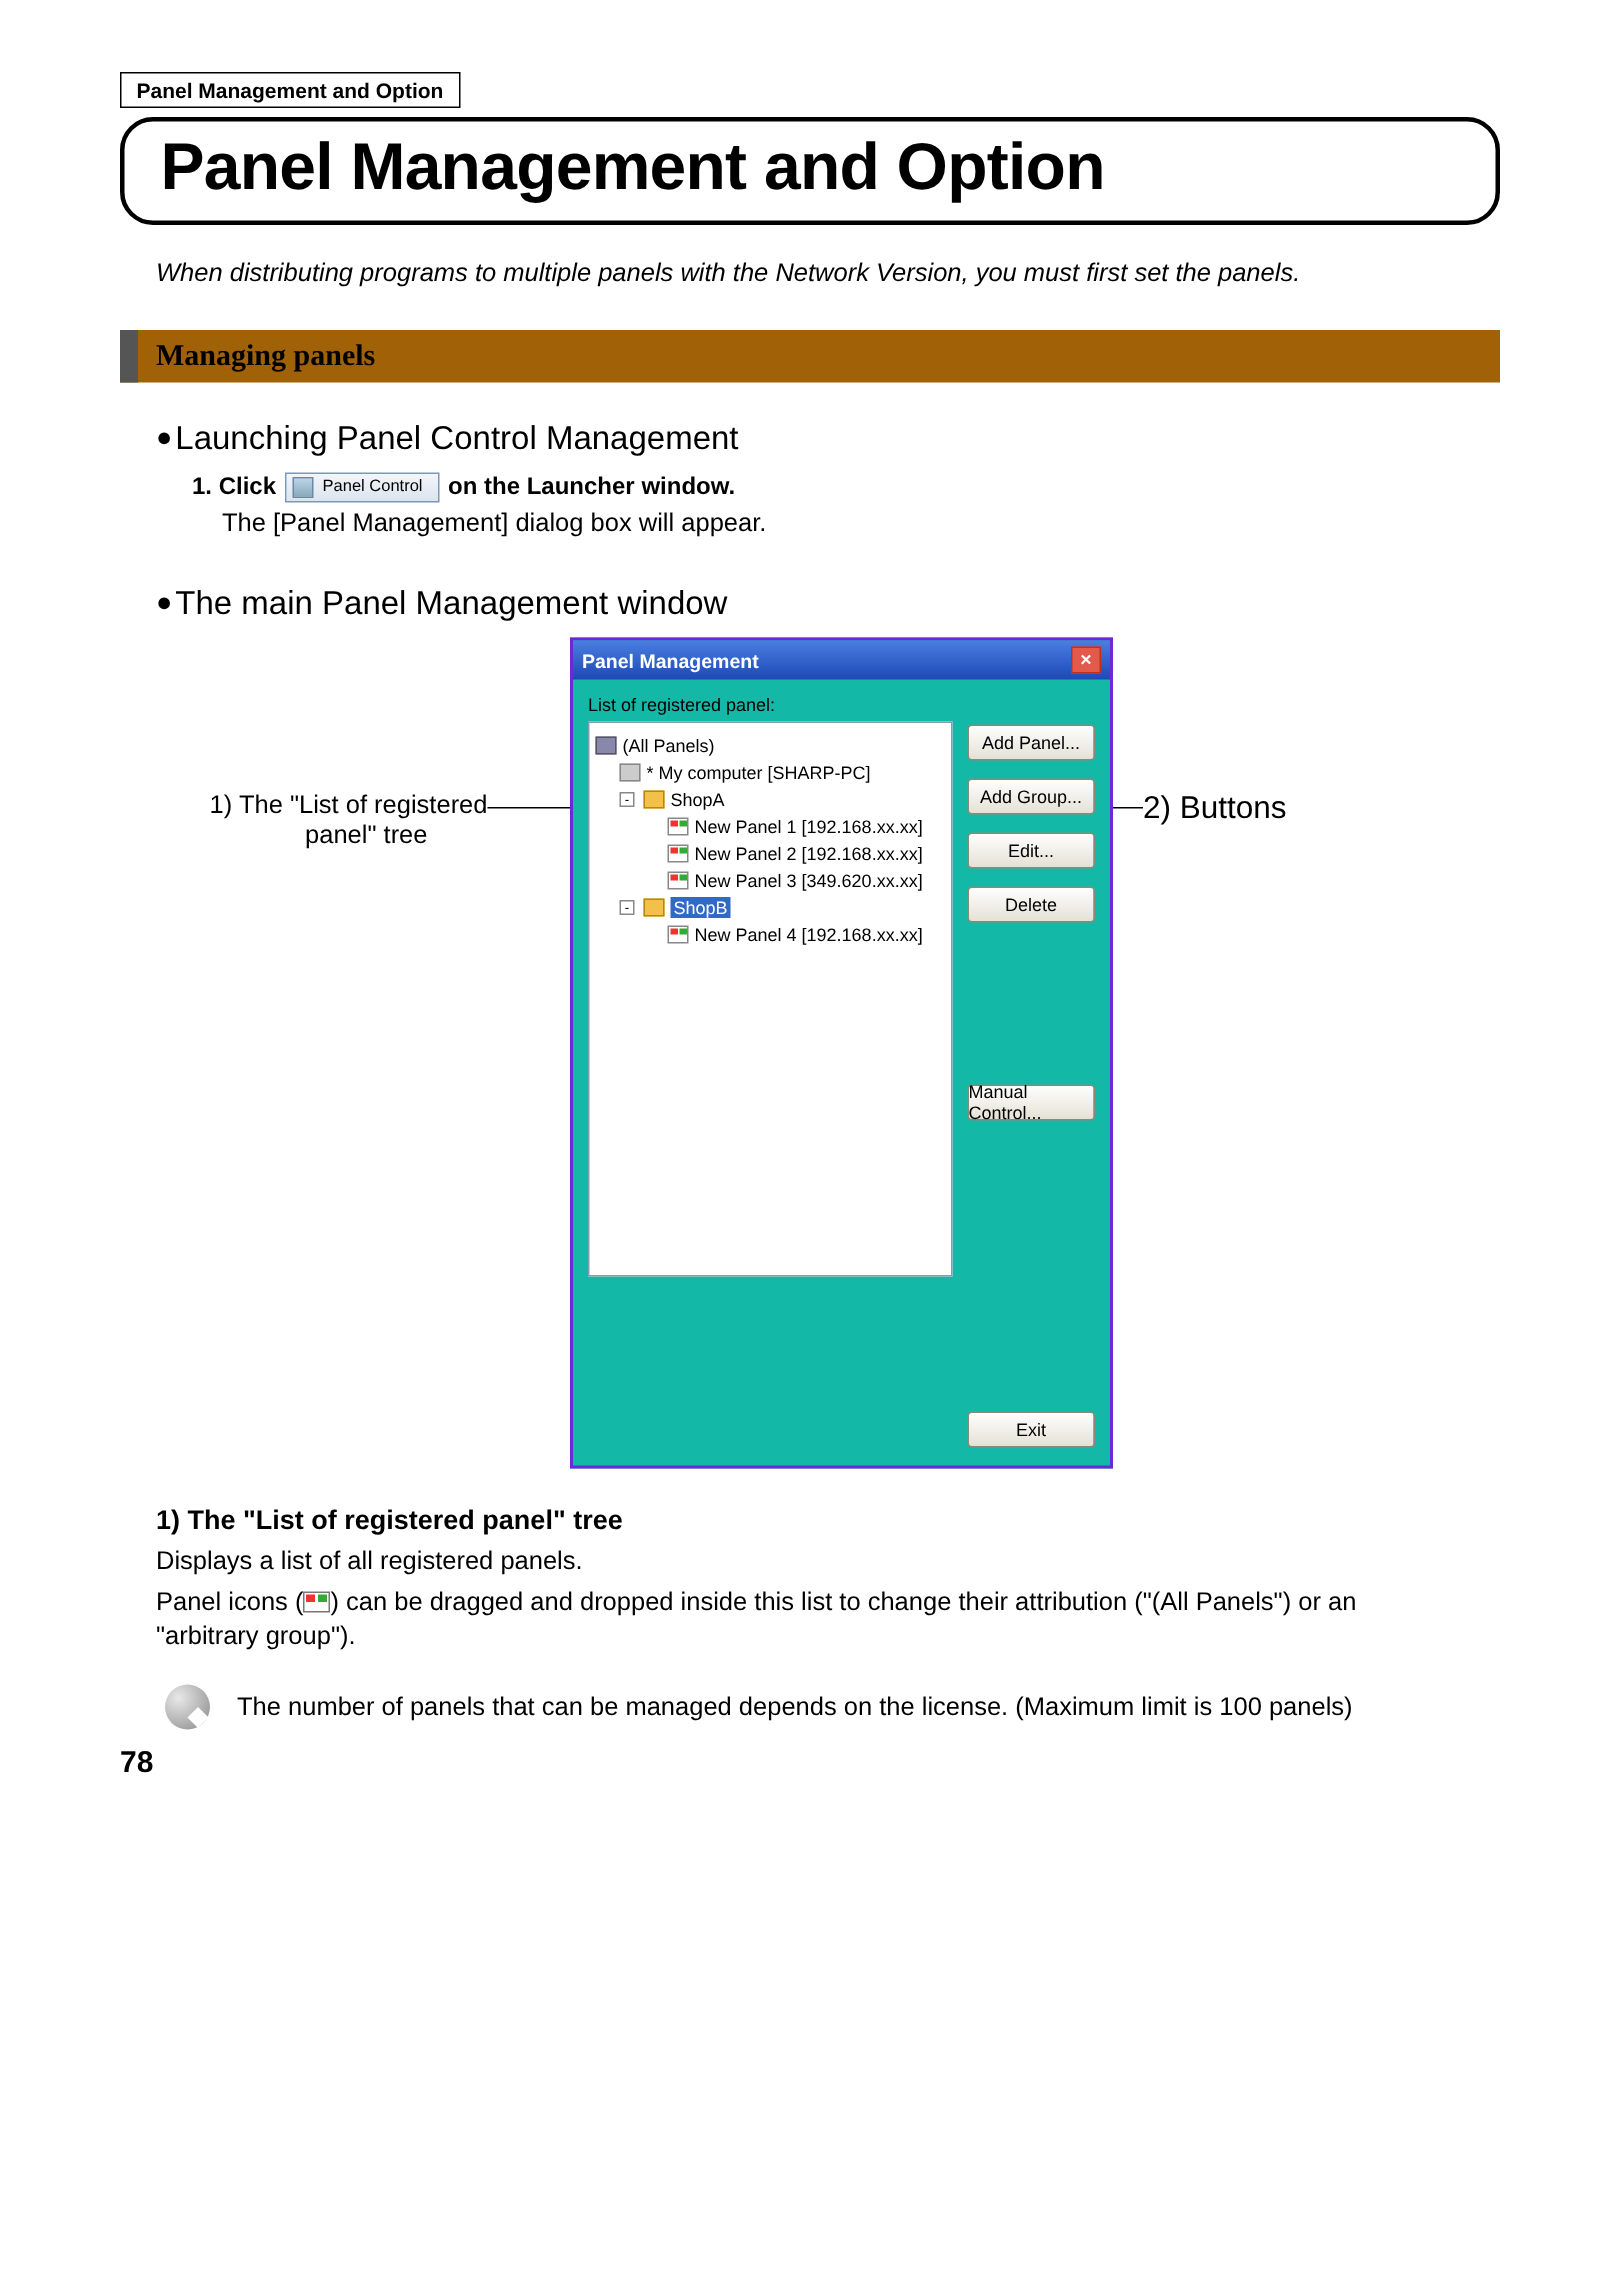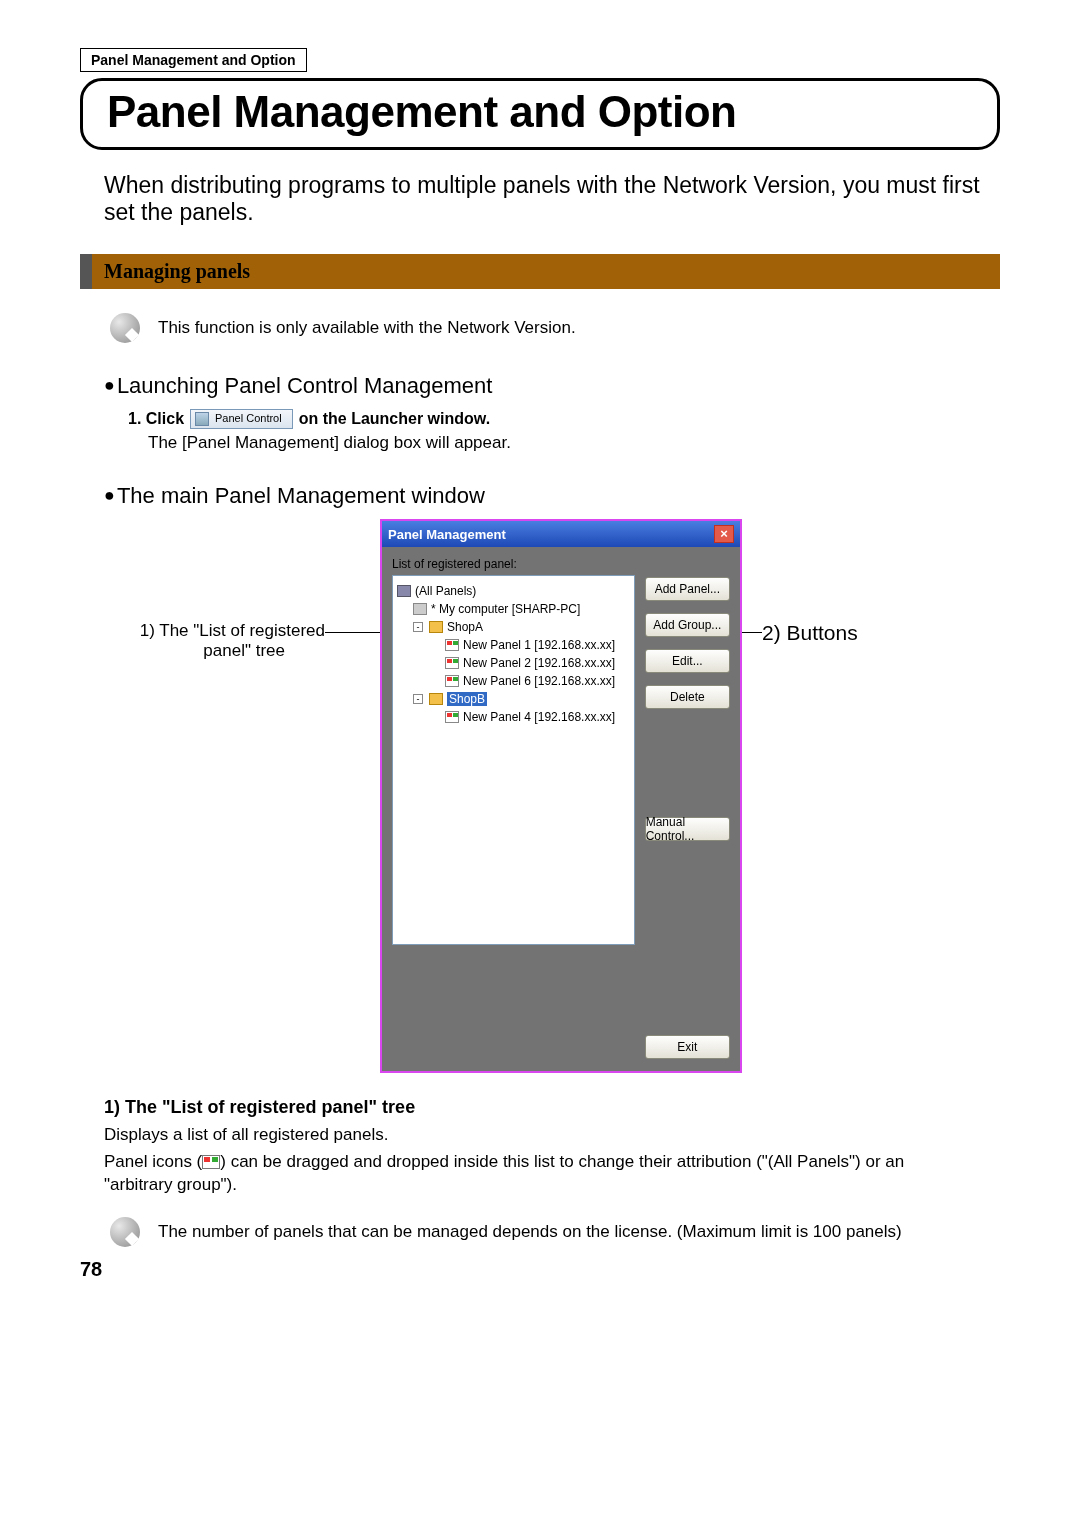--- a/index.html
+++ b/index.html
@@ -30,22 +30,23 @@
     margin-bottom: 22px;
   }
   .title-frame h1 {
     font-family: "Arial Black", Arial, sans-serif;
     font-weight: 900;
     font-size: 44px;
     margin: 0;
     letter-spacing: -0.5px;
   }
   .intro {
-    font-size: 23px;
+    font-size: 17px;
     margin: 0 0 28px 24px;
+    font-style: italic;
   }
   .section-bar {
     background: #a16207;
     border-left: 12px solid #555;
     padding: 6px 12px;
     font-family: Liberation Serif, serif;
     font-weight: 900;
     font-size: 20px;
     margin: 0 0 24px 0;
   }
@@ -131,22 +132,22 @@
     margin-top: 113px;
   }
   .callout-right {
     font-size: 21px;
     padding-top: 102px;
   }
 
   
   .dialog {
     width: 362px;
-    border: 2px solid #d946ef;
-    background: #737373;
+    border: 2px solid #6d28d9;
+    background: #14b8a6;
     font-size: 12px;
   }
   .dlg-title {
     background: linear-gradient(#4a7ee0,#1d49b6);
     color: #fff;
     font-weight: bold;
     padding: 4px 6px;
     display: flex;
     justify-content: space-between;
     align-items: center;
@@ -265,24 +266,20 @@
   <div class="breadcrumb-box">Panel Management and Option</div>
 
   <div class="title-frame">
     <h1>Panel Management and Option</h1>
   </div>
 
   <p class="intro">When distributing programs to multiple panels with the Network Version, you must first set the panels.</p>
 
   <div class="section-bar">Managing panels</div>
 
-  <div class="note-row">
-    <span class="note-icon"></span>
-    <span class="note-text">This function is only available with the Network Version.</span>
-  </div>
 
   <div class="sub-h bullet-h">Launching Panel Control Management</div>
 
   <div class="step-row">
     <b>1.  Click</b>
     <span class="mini-btn">
       <span class="mi"></span>
       <span>Panel Control</span>
     </span>
     <b>on the Launcher window.</b>
@@ -323,21 +320,21 @@
             <div class="tree-row ind3">
                 <span class="ticon pnl"></span>
                 <span>New Panel 1 [192.168.xx.xx]</span>
               </div>
             <div class="tree-row ind3">
                 <span class="ticon pnl"></span>
                 <span>New Panel 2 [192.168.xx.xx]</span>
               </div>
             <div class="tree-row ind3">
                 <span class="ticon pnl"></span>
-                <span>New Panel 6 [192.168.xx.xx]</span>
+                <span>New Panel 3 [349.620.xx.xx]</span>
               </div>
             <div class="tree-row ind1">
                 <span class="exp">-</span>
                 <span class="ticon grp"></span>
                 <span class="sel">ShopB</span>
               </div>
             <div class="tree-row ind3">
                 <span class="ticon pnl"></span>
                 <span>New Panel 4 [192.168.xx.xx]</span>
               </div>

